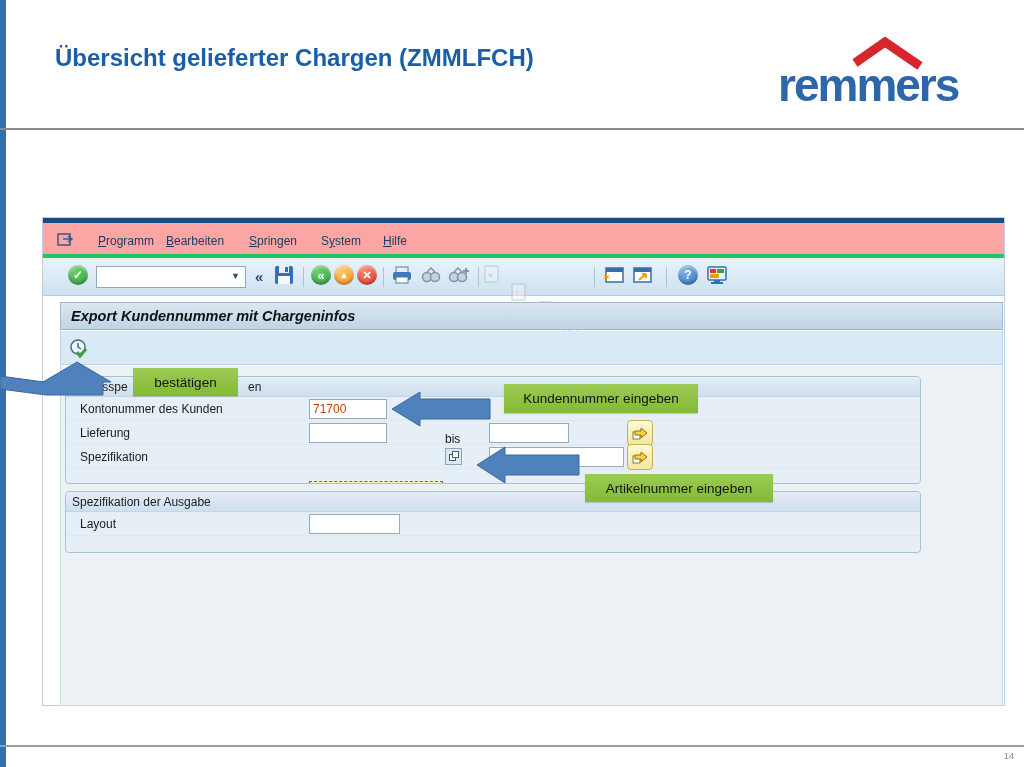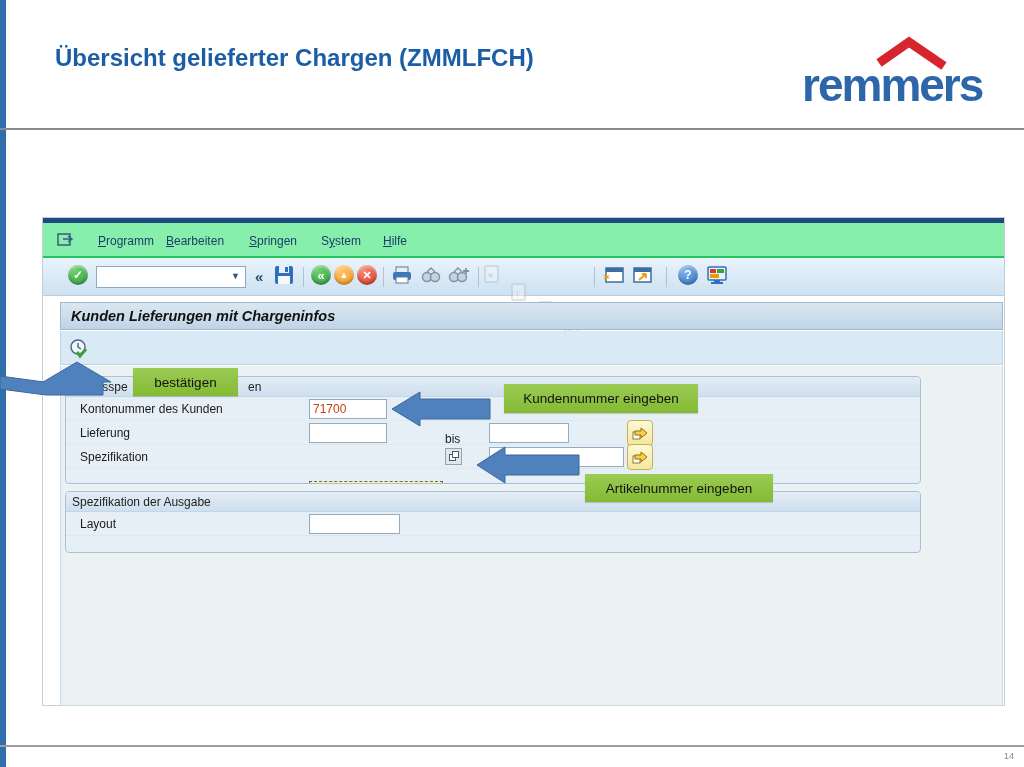--- a/index.html
+++ b/index.html
@@ -7,34 +7,34 @@
   .slide {
     position:relative; width:1024px; height:767px; background:#ffffff;
     font-family:"Liberation Sans", sans-serif; overflow:hidden;
     box-shadow:0 0 6px rgba(0,0,0,.25);
   }
   .accent-bar { position:absolute; left:0; top:0; width:6px; height:767px; background:#2e6fae; }
   .slide-title {
     position:absolute; left:55px; top:44px; font-size:24px; font-weight:bold;
     color:#1b5ea6; letter-spacing:0px;
   }
-  .logo { position:absolute; left:776px; top:30px; width:180px; height:85px;margin-left:24px; }
+  .logo { position:absolute; left:776px; top:30px; width:180px; height:85px; }
   .logo-text { position:absolute; left:2px; top:28px; font-size:46px; font-weight:bold; color:#2d67a9; letter-spacing:-2px; }
   .logo-roof { position:absolute; left:0; top:0; }
   .header-line { position:absolute; left:0; top:128px; width:1024px; height:2px; background:#8c8c8c; }
   .footer-line { position:absolute; left:0; top:745px; width:1024px; height:2px; background:#9d9d9d; }
   .page-number { position:absolute; right:10px; top:751px; font-size:9px; color:#8a8a8a; }
 
   
   .sap-window {
     position:absolute; left:42px; top:217px; width:963px; height:489px;
     background:#ffffff; border:1px solid #c2cfda; font-size:12px; color:#1a1a1a;
   }
   .sap-topstrip { position:absolute; left:0; top:0; width:100%; height:5px; background:#1d4b7d; }
-  .sap-menubar { position:absolute; left:0; top:5px; width:100%; height:35px; background:#86efac; border-bottom:2px solid #22c55e; }
+  .sap-menubar { position:absolute; left:0; top:5px; width:100%; height:35px; background:#fca5a5; border-bottom:4px solid #22c55e; }
   .menu-exit-icon { position:absolute; left:14px; top:8px; }
   .menu-item { position:absolute; top:11px; color:#1c3d66; font-size:12px; cursor:default; }
   .menu-item .ak { text-decoration:underline; }
   .sap-toolbar {
     position:absolute; left:0; top:40px; width:100%; height:38px;
     background:linear-gradient(#e9f3fb,#cde1f1); border-bottom:1px solid #b6cede;
   }
   .tb { position:absolute; top:7px; }
   .tb-sep { position:absolute; top:9px; width:1px; height:20px; background:#aec3d6; }
   .circle-btn {
@@ -195,21 +195,21 @@
       <svg class="tb" style="left:663px" width="22" height="21" viewBox="0 0 22 21">
         <rect x="2" y="2" width="18" height="13" rx="1" fill="#eaf1f8" stroke="#2f6fbe" stroke-width="1.5"></rect>
         <rect x="4" y="4" width="6" height="4" fill="#d23c2a"></rect>
         <rect x="11" y="4" width="7" height="4" fill="#3f9e3f"></rect>
         <rect x="4" y="9" width="9" height="4" fill="#e8a000"></rect>
         <rect x="8" y="15" width="6" height="2" fill="#2f6fbe"></rect>
         <rect x="5" y="17" width="12" height="2" fill="#2f6fbe"></rect>
       </svg>
     </div>
 
-    <div class="sap-screen-title">Kunden Lieferungen mit Chargeninfos</div>
+    <div class="sap-screen-title">Export Kundennummer mit Chargeninfos</div>
 
     <div class="sap-apptoolbar">
       <svg style="position:absolute;left:8px;top:7px" width="22" height="21" viewBox="0 0 22 21">
         <circle cx="9" cy="9" r="7" fill="#f4f8fb" stroke="#4a6a8a" stroke-width="1.5"></circle>
         <path d="M9 5 v4 l3 2" fill="none" stroke="#4a6a8a" stroke-width="1.5"></path>
         <path d="M8 14 l3 4 6 -7" fill="none" stroke="#3f9e3f" stroke-width="3"></path>
       </svg>
     </div>
 
     <div class="sap-content"></div>

